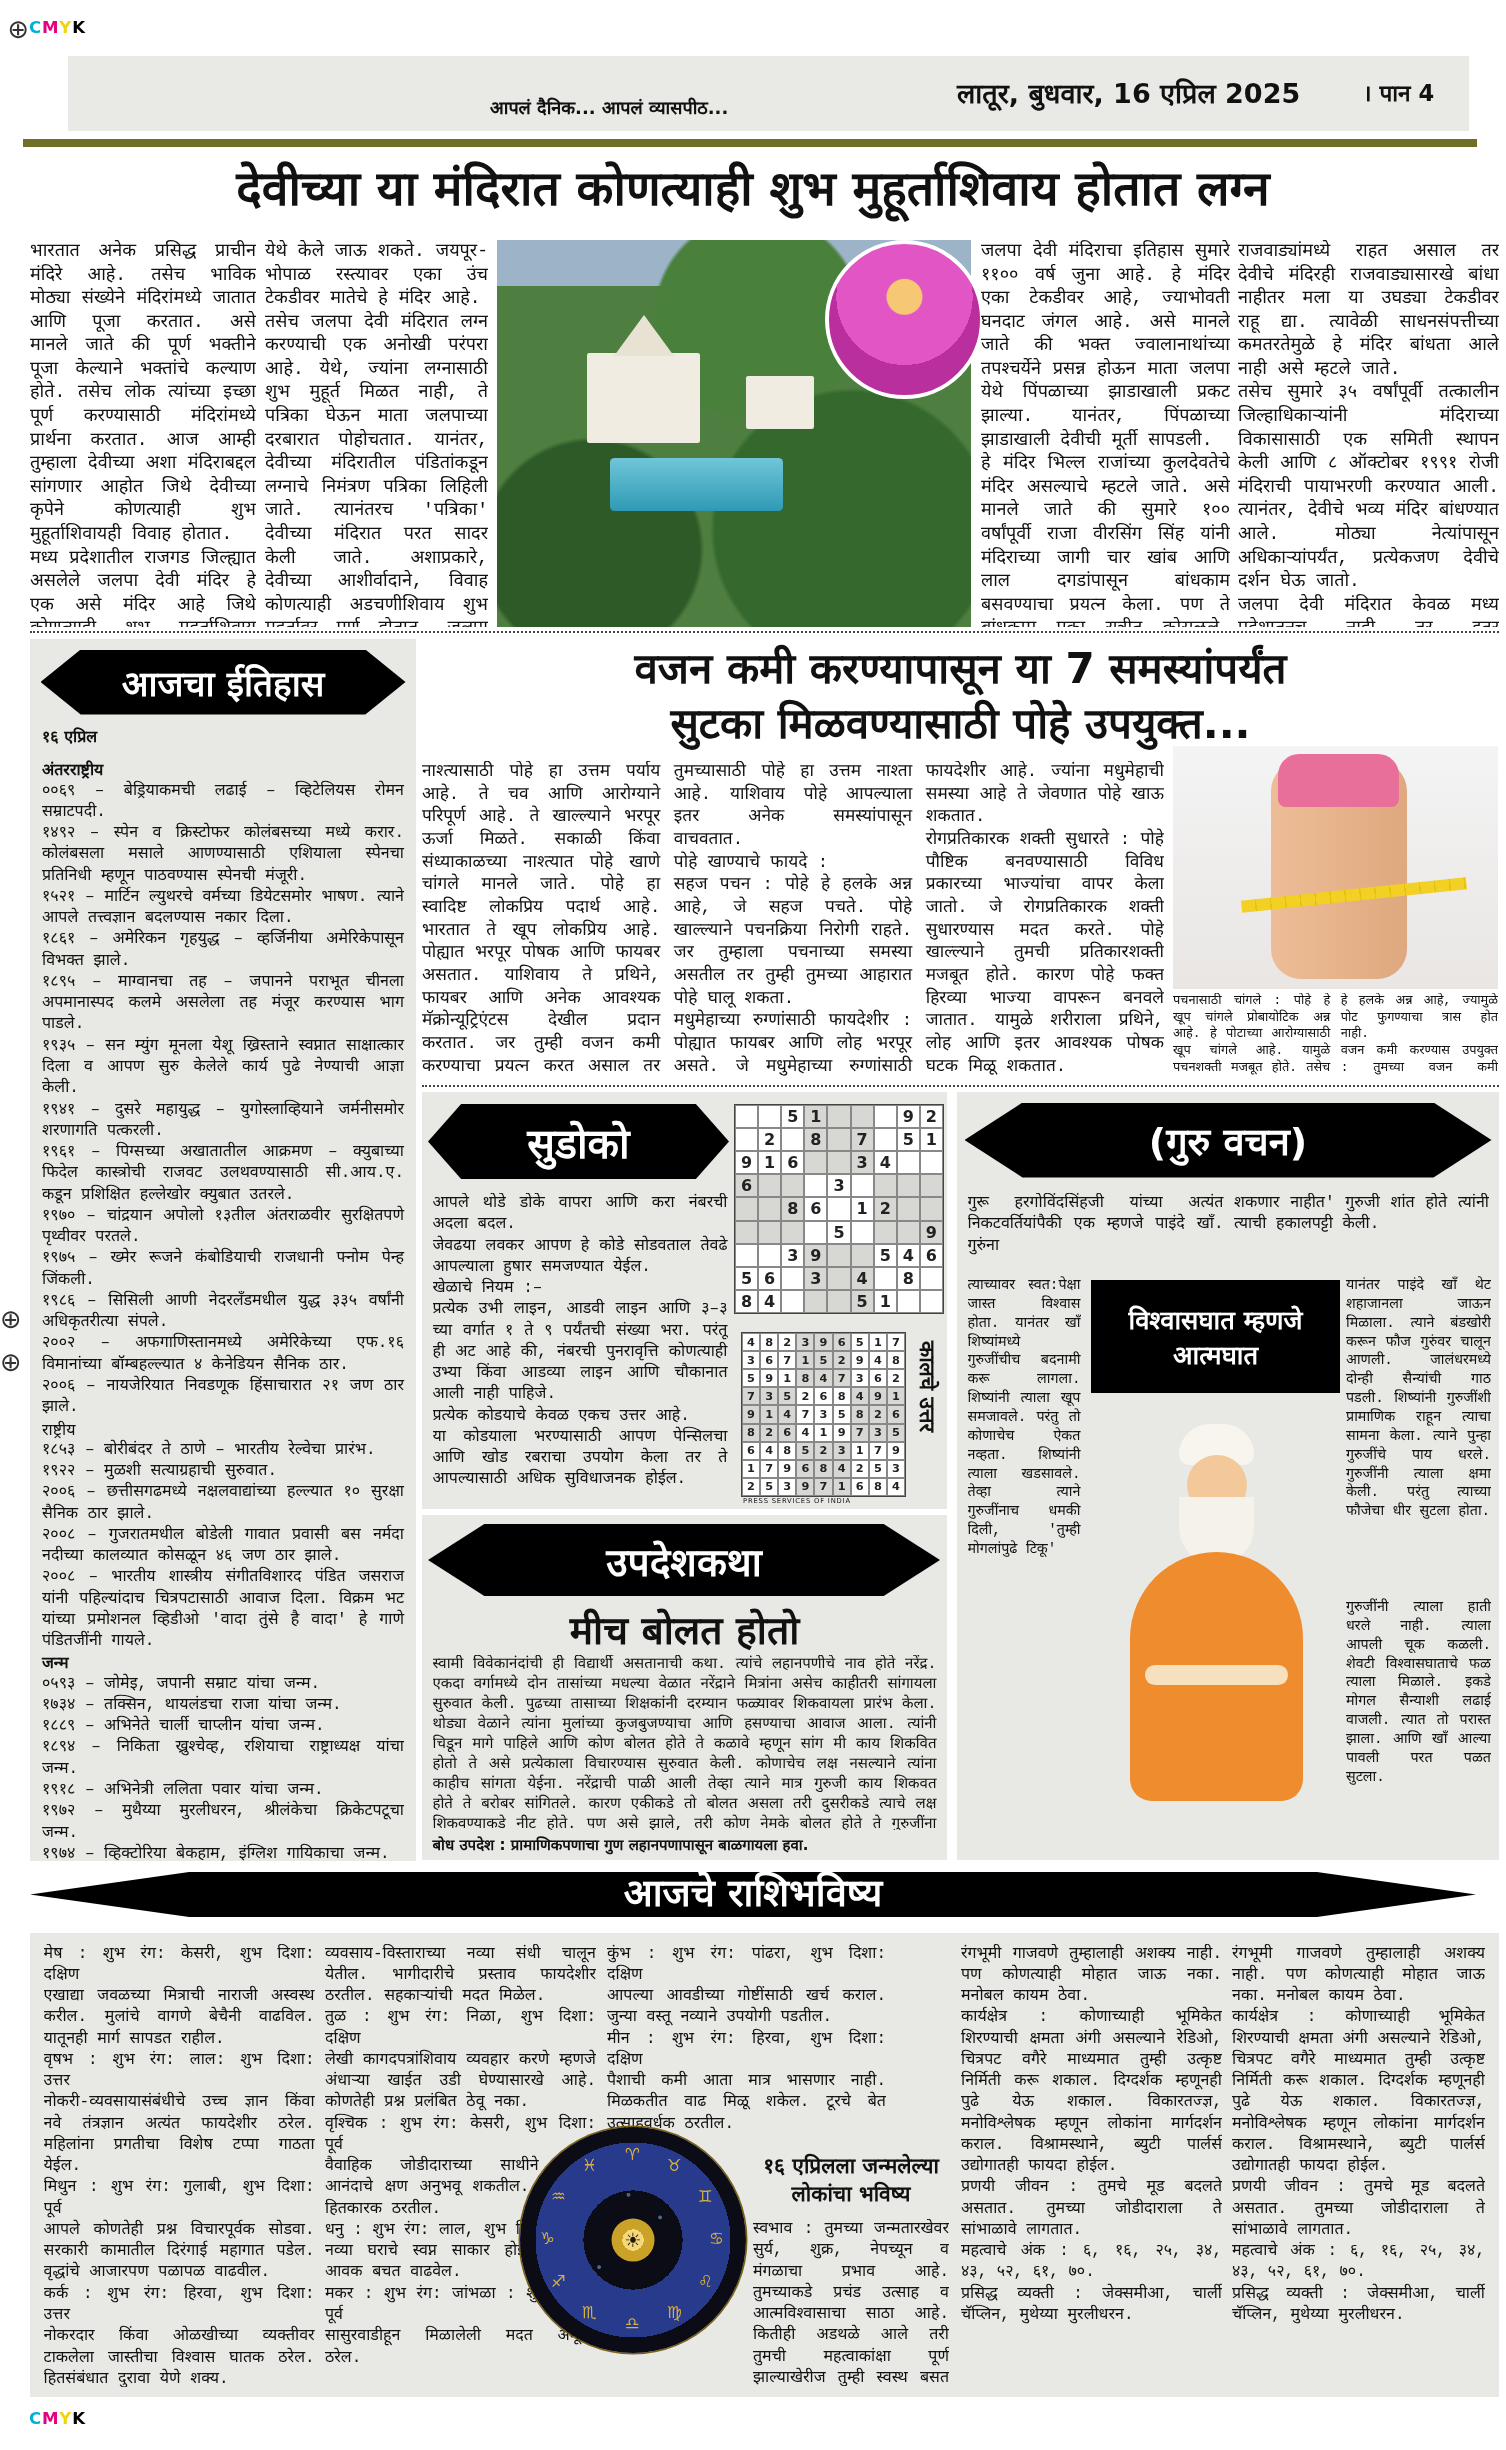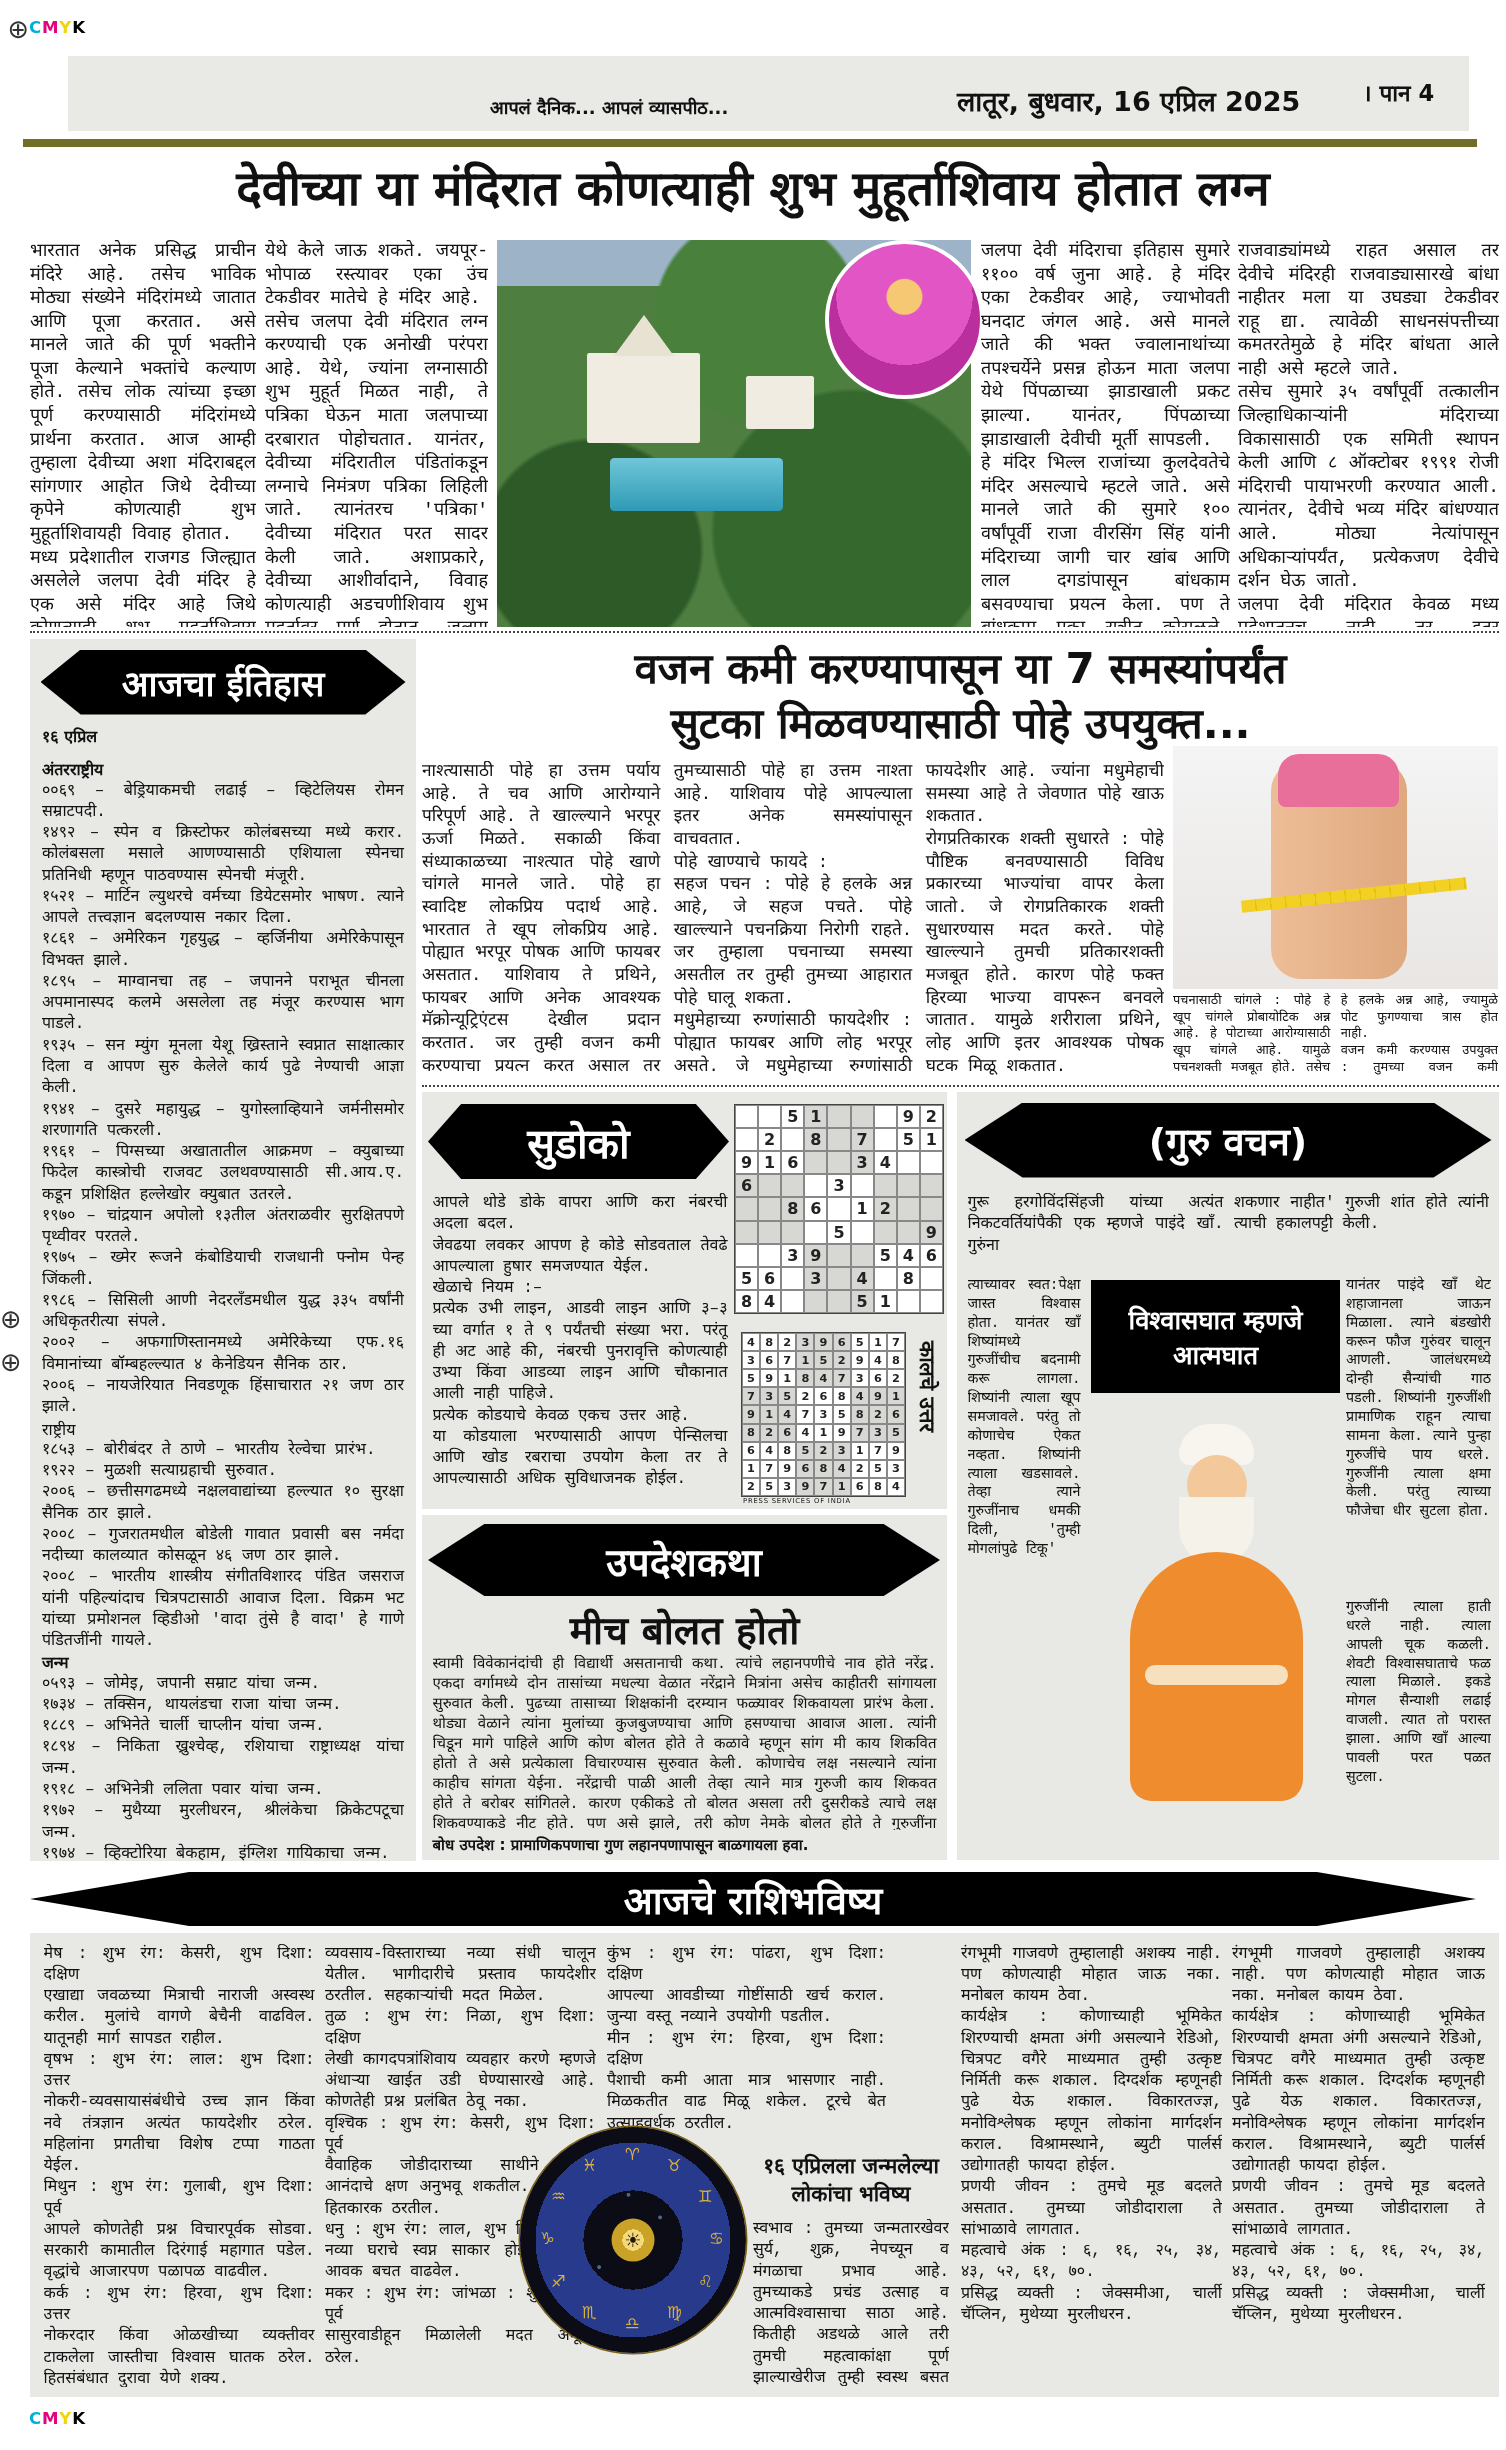--- a/index.html
+++ b/index.html
@@ -63,21 +63,21 @@
   <div class="abs cmyk" style="left:29px;top:18px;">
     <span class="c-c">C</span><span class="c-m">M</span><span class="c-y">Y</span><span class="c-k">K</span>
   </div>
   <span class="abs regmark" style="left:0px;top:1307px;">⊕</span>
   <span class="abs regmark" style="left:0px;top:1350px;">⊕</span>
   <span class="abs regmark" style="left:1478px;top:1237px;">⊕</span>
   <span class="abs regmark" style="left:1478px;top:1280px;">⊕</span>
 
   <div class="abs" style="left:68px;top:56px;width:1401px;height:75px;background:#e9e9e6;">
     <span class="abs" style="left:422px;top:39px;font-size:18px;font-weight:bold;">आपलं दैनिक... आपलं व्यासपीठ...</span>
-    <span class="abs" style="left:889px;top:26px;font-size:27px;font-weight:bold;">लातूर, बुधवार, 16 एप्रिल 2025</span>
+    <span class="abs" style="left:889px;top:18px;font-size:27px;font-weight:bold;">लातूर, बुधवार, 16 एप्रिल 2025</span>
     <span class="abs" style="left:1295px;top:21px;font-size:22.6px;font-weight:bold;">। पान 4</span>
   </div>
   <div class="abs" style="left:22.6px;top:139px;width:1454px;height:7.5px;background:#6f6f28;"></div>
 
   <h1 class="abs" style="left:30px;top:154px;width:1446px;font-size:48px;font-weight:bold;text-align:center;">देवीच्या या मंदिरात कोणत्याही शुभ मुहूर्ताशिवाय होतात लग्न</h1>
 
   <div class="abs bodytext just ml clip" style="left:30px;top:240px;width:226px;height:387px;">भारतात अनेक प्रसिद्ध प्राचीन मंदिरे आहे. तसेच भाविक मोठ्या संख्येने मंदिरांमध्ये जातात आणि पूजा करतात. असे मानले जाते की पूर्ण भक्तीने पूजा केल्याने भक्तांचे कल्याण होते. तसेच लोक त्यांच्या इच्छा पूर्ण करण्यासाठी मंदिरांमध्ये प्रार्थना करतात. आज आम्ही तुम्हाला देवीच्या अशा मंदिराबद्दल सांगणार आहोत जिथे देवीच्या कृपेने कोणत्याही शुभ मुहूर्ताशिवायही विवाह होतात.
 मध्य प्रदेशातील राजगड जिल्ह्यात असलेले जलपा देवी मंदिर हे एक असे मंदिर आहे जिथे कोणत्याही शुभ मुहूर्ताशिवाय विवाह केले जातात. असे मानले जाते की ज्या तरुण-तरुणींच्या लग्नात विलंब होत आहे किंवा अडथळे येत आहे त्यांचे लग्न शुभ मुहूर्त नसतानाही माँ जलपाची प्रार्थना करून</div>
   <div class="abs bodytext just ml clip" style="left:265px;top:240px;width:223px;height:387px;">येथे केले जाऊ शकते. जयपूर-भोपाळ रस्त्यावर एका उंच टेकडीवर मातेचे हे मंदिर आहे.
 तसेच जलपा देवी मंदिरात लग्न करण्याची एक अनोखी परंपरा आहे. येथे, ज्यांना लग्नासाठी शुभ मुहूर्त मिळत नाही, ते पत्रिका घेऊन माता जलपाच्या दरबारात पोहोचतात. यानंतर, देवीच्या मंदिरातील पंडितांकडून लग्नाचे निमंत्रण पत्रिका लिहिली जाते. त्यानंतरच 'पत्रिका' देवीच्या मंदिरात परत सादर केली जाते. अशाप्रकारे, देवीच्या आशीर्वादाने, विवाह कोणत्याही अडचणीशिवाय शुभ मुहूर्तावर पूर्ण होतात. जलपा देवी मंदिरात लग्न करण्याची परंपरा शतकानुशतके चालत आली आहे. मंदिराच्या या वैशिष्ट्यामुळे, लग्नाच्या आशेने दूरदूरहून लोक येथे येतात.
@@ -374,21 +374,21 @@
 
   <div class="abs gray clip" style="left:422px;top:1515px;width:525px;height:345px;">
     <div class="hex abs" style="left:6px;top:9px;width:512px;height:72px;font-size:39px;">
       <span>उपदेशकथा</span>
     </div>
     <div class="abs" style="left:0;top:87px;width:525px;text-align:center;font-size:39px;font-weight:bold;">मीच बोलत होतो</div>
     <div class="abs just ml" style="left:10.5px;top:140px;width:504px;height:175px;overflow:hidden;font-size:15px;line-height:1.33;">स्वामी विवेकानंदांची ही विद्यार्थी असतानाची कथा. त्यांचे लहानपणीचे नाव होते नरेंद्र. एकदा वर्गामध्ये दोन तासांच्या मधल्या वेळात नरेंद्राने मित्रांना असेच काहीतरी सांगायला सुरुवात केली. पुढच्या तासाच्या शिक्षकांनी दरम्यान फळ्यावर शिकवायला प्रारंभ केला. थोड्या वेळाने त्यांना मुलांच्या कुजबुजण्याचा आणि हसण्याचा आवाज आला. त्यांनी चिडून मागे पाहिले आणि कोण बोलत होते ते कळावे म्हणून सांग मी काय शिकवित होतो ते असे प्रत्येकाला विचारण्यास सुरुवात केली. कोणाचेच लक्ष नसल्याने त्यांना काहीच सांगता येईना. नरेंद्राची पाळी आली तेव्हा त्याने मात्र गुरुजी काय शिकवत होते ते बरोबर सांगितले. कारण एकीकडे तो बोलत असला तरी दुसरीकडे त्याचे लक्ष शिकवण्याकडे नीट होते. पण असे झाले, तरी कोण नेमके बोलत होते ते गुरुजींना समजेना. त्यांनी सांगितले त्यावर गुरुजींचा विश्वास बसणे शक्यच नव्हते, कारण एकट्या नरेंद्रानेच बरोबर उत्तर दिले होते. शिक्षा म्हणून गुरुजींना नरेंद्र सोडून सर्वांना बाकावर उभे राहण्यास फर्माविले. पण सर्वांबरोबर नरेंद्रही उभा राहिला. त्याला खाली बसायला सांगितल्यावर तो गुरुजींना म्हणाला, नाही गुरुजी मी पण बाकावर उभे राहायला हवे, कारण मीच त्यांच्याशी बोलत होतो.</div>
     <div class="abs ml" style="left:10.5px;top:319px;width:504px;font-size:15px;font-weight:bold;">बोध उपदेश : प्रामाणिकपणाचा गुण लहानपणापासून बाळगायला हवा.</div>
   </div>
 
-  <div class="hex abs" style="left:30px;top:1872px;width:1446px;height:54px;font-size:38px;">
+  <div class="hex abs" style="left:30px;top:1872px;width:1446px;height:45px;font-size:38px;align-items:flex-end;">
     <span>आजचे राशिभविष्य</span>
   </div>
 
   <div class="abs gray clip" style="left:30px;top:1933px;width:1469px;height:464px;">
     <div class="abs smalltext just ml" style="left:13.6px;top:10.5px;width:271px;height:443px;overflow:hidden;">मेष : शुभ रंग: केसरी, शुभ दिशा: दक्षिण
 एखाद्या जवळच्या मित्राची नाराजी अस्वस्थ करील. मुलांचे वागणे बेचैनी वाढविल. यातूनही मार्ग सापडत राहील.
 वृषभ : शुभ रंग: लाल: शुभ दिशा: उत्तर
 नोकरी-व्यवसायासंबंधीचे उच्च ज्ञान किंवा नवे तंत्रज्ञान अत्यंत फायदेशीर ठरेल. महिलांना प्रगतीचा विशेष टप्पा गाठता येईल.
 मिथुन : शुभ रंग: गुलाबी, शुभ दिशा: पूर्व
 आपले कोणतेही प्रश्न विचारपूर्वक सोडवा. सरकारी कामातील दिरंगाई महागात पडेल. वृद्धांचे आजारपण पळापळ वाढवील.

